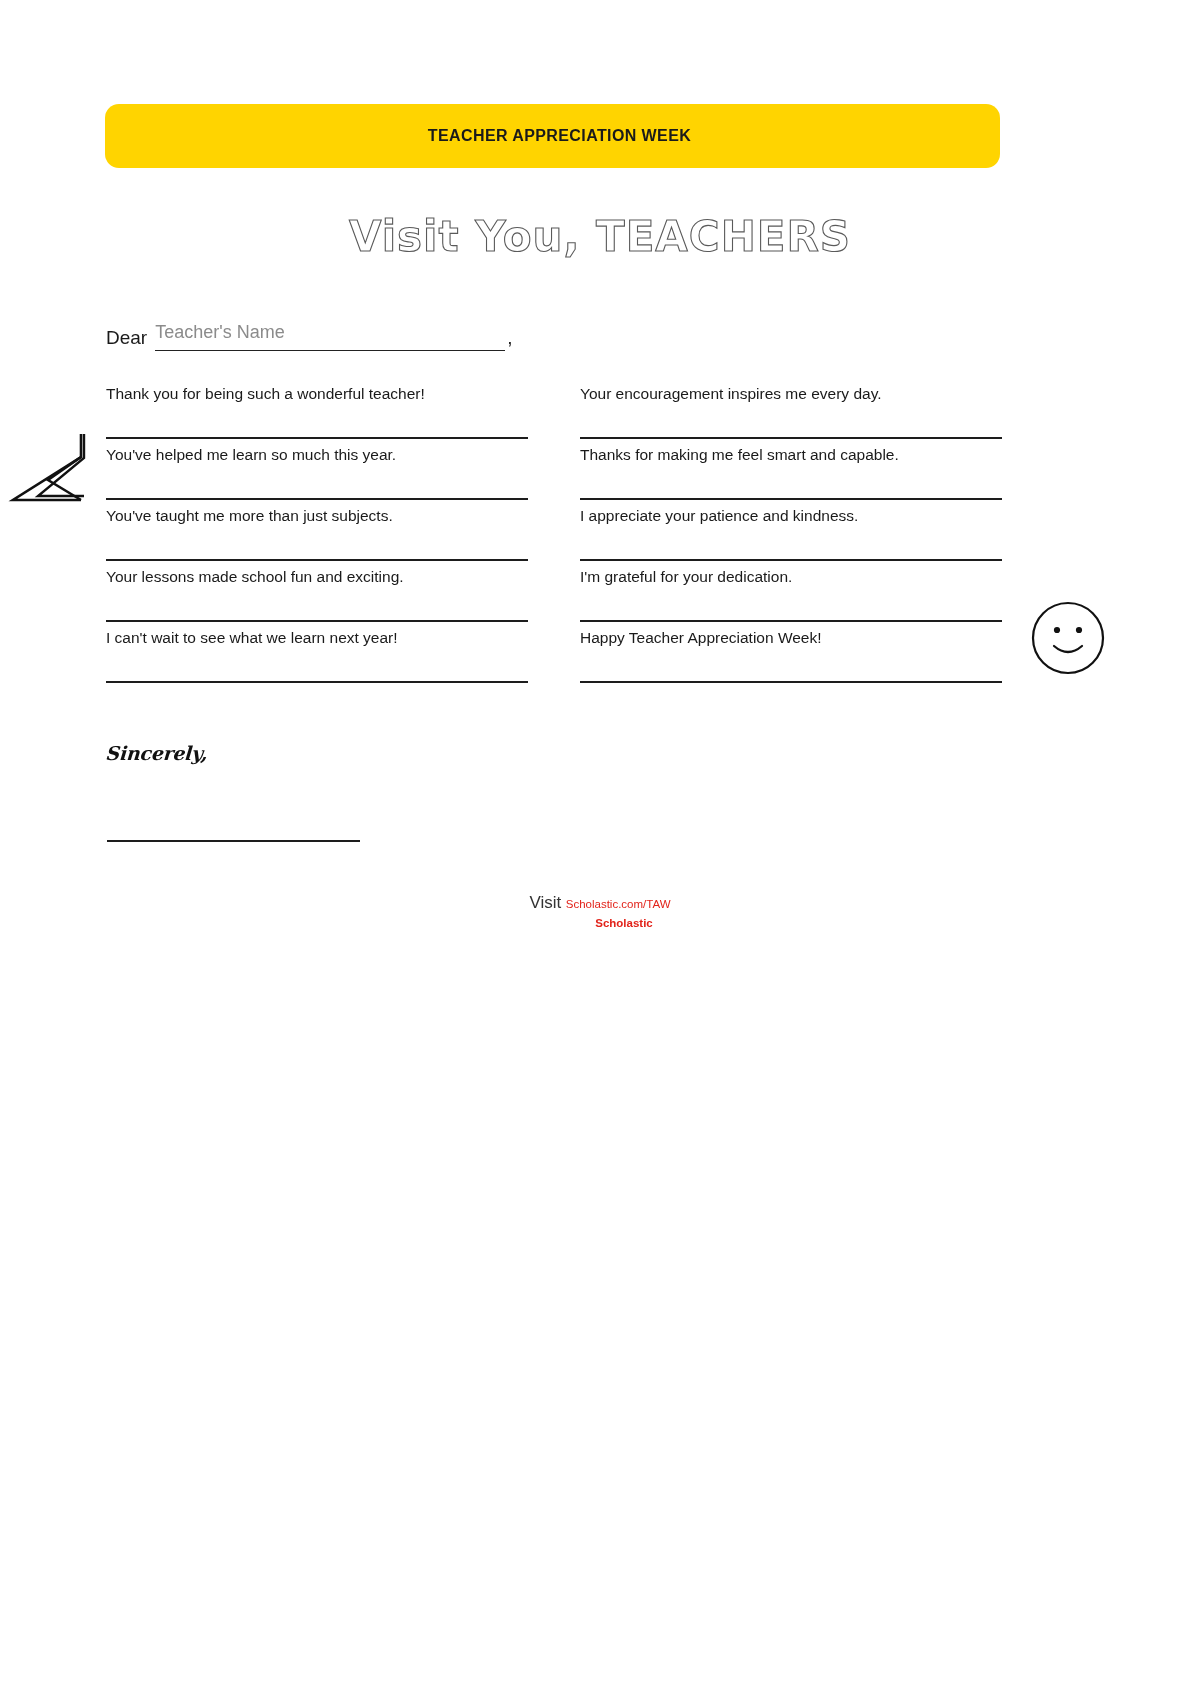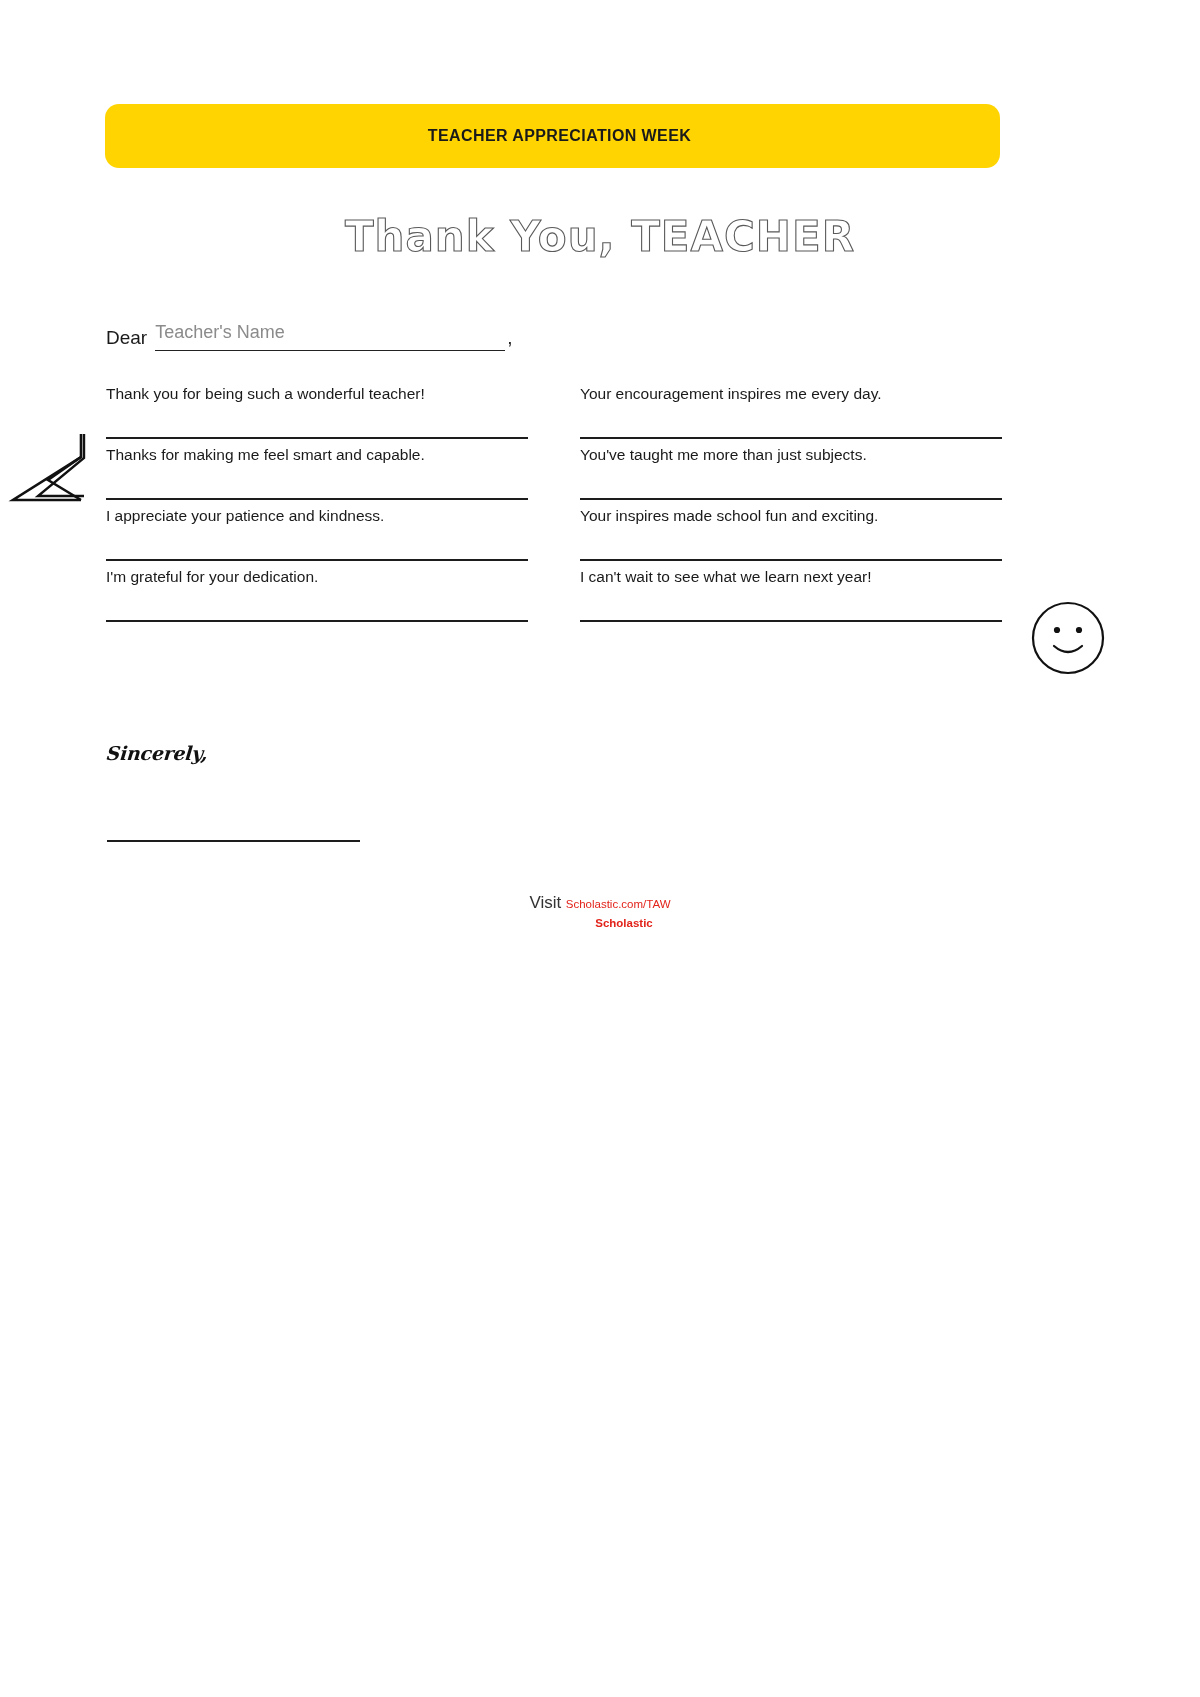--- a/index.html
+++ b/index.html
@@ -183,57 +183,63 @@
 </head>
 <body>
 
 <div class="page">
 
   <div class="banner">
     <div class="banner-text">TEACHER APPRECIATION WEEK</div>
   </div>
 
   <div class="headline-wrap">
-    <span class="headline">Thank You, TEACHER</span>
+    <span class="headline">Visit You, TEACHERS</span>
   </div>
 
   <div class="dear-row">
     <span class="dear-label">Dear</span>
     <span class="dear-blank">Teacher's Name</span>
     <span class="dear-comma">,</span>
   </div>
 
   <div class="messages">
     <div class="msg-line">
       <span class="msg-text">Thank you for being such a wonderful teacher!</span>
     </div>
     <div class="msg-line">
       <span class="msg-text">Your encouragement inspires me every day.</span>
     </div>
 
     <div class="msg-line">
+      <span class="msg-text">You've helped me learn so much this year.</span>
+    </div>
+    <div class="msg-line">
       <span class="msg-text">Thanks for making me feel smart and capable.</span>
     </div>
 
     <div class="msg-line">
       <span class="msg-text">You've taught me more than just subjects.</span>
     </div>
     <div class="msg-line">
       <span class="msg-text">I appreciate your patience and kindness.</span>
     </div>
 
     <div class="msg-line">
-      <span class="msg-text">Your inspires made school fun and exciting.</span>
+      <span class="msg-text">Your lessons made school fun and exciting.</span>
     </div>
     <div class="msg-line">
       <span class="msg-text">I'm grateful for your dedication.</span>
     </div>
 
     <div class="msg-line">
       <span class="msg-text">I can't wait to see what we learn next year!</span>
+    </div>
+    <div class="msg-line">
+      <span class="msg-text">Happy Teacher Appreciation Week!</span>
     </div>
   </div>
 
   <div class="sincerely">Sincerely,</div>
   <div class="signature-line"></div>
 
   <div class="footer">
     <div>
       <span class="footer-visit">Visit</span>
       <span class="footer-url">Scholastic.com/TAW</span>

